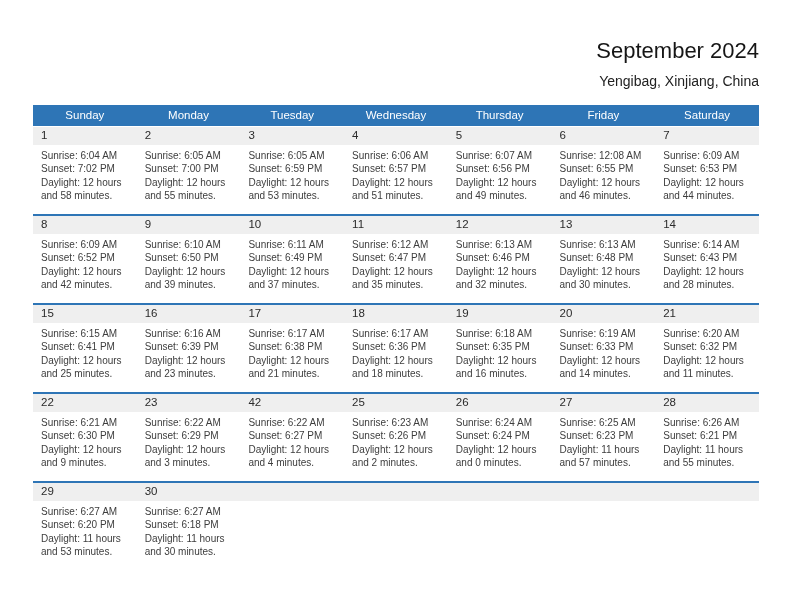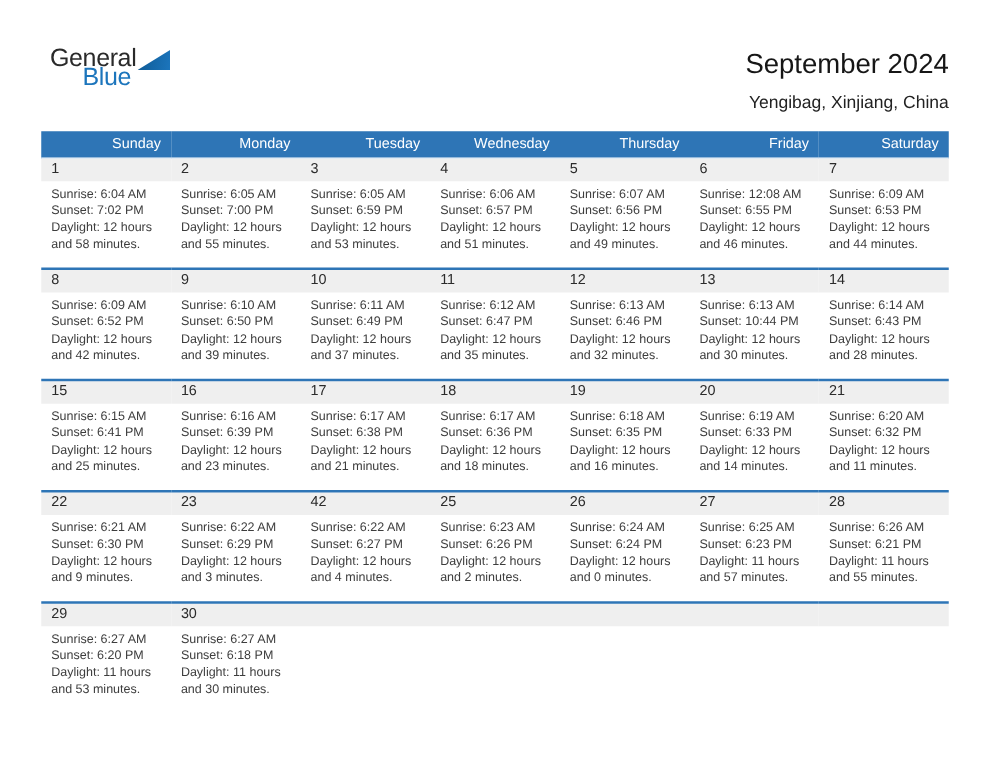--- a/index.html
+++ b/index.html
@@ -37,47 +37,40 @@
   .page-subtitle { margin-top: 7px; font-size: 14px; color: #222; }
 
   
   table.calendar {
     position: absolute; left: 33px; top: 105px; width: 726px;
     border-collapse: collapse; table-layout: fixed;
   }
   thead th {
     background: var(--header-blue);
     color: #ffffff; font-weight: 400; font-size: 11.5px;
-    text-align: right; padding: 4px 8px 5px 8px; height: 12px;
+    text-align: center; padding: 4px 8px 5px 8px; height: 12px;
   }
   tbody tr { border-top: 2px solid var(--separator-blue); }
   tbody tr:first-child { border-top: 1px solid #ffffff; }
   tbody td { vertical-align: top; padding: 0; height: 87px; }
   .day-num {
     background: var(--band-gray);
     font-size: 11.5px; color: #2b2b2b;
     padding: 2px 8px 3px 8px; height: 13px; line-height: 13px;
   }
   .day-details {
     padding: 4px 4px 0 8px; font-size: 10px; line-height: 13.4px; color: #3d3d3d;
   }
   .day-details div { white-space: nowrap; }
 </style>
 </head>
 <body style="--header-blue: #2E75B6; --separator-blue: #2E75B6; --band-gray: #EFEFEF; --logo-blue: #1C75BC; --logo-blue-dark: #0E5A94;">
 
 <div class="page">
 
-  <div class="logo">
-    <div class="logo-top">
-      <span class="logo-general">General</span>
-      <span class="logo-triangle"></span>
-    </div>
-    <div class="logo-blue">Blue</div>
-  </div>
 
   <div class="titles">
     <h1 class="page-title">September 2024</h1>
     <div class="page-subtitle">Yengibag, Xinjiang, China</div>
   </div>
 
   <table class="calendar">
     <thead>
       <tr>
         <th>Sunday</th>
@@ -198,21 +191,21 @@
               <div>Sunrise: 6:13 AM</div>
               <div>Sunset: 6:46 PM</div>
               <div>Daylight: 12 hours</div>
               <div>and 32 minutes.</div>
             </div>
           </td>
           <td>
             <div class="day-num">13</div>
             <div class="day-details">
               <div>Sunrise: 6:13 AM</div>
-              <div>Sunset: 10:44 PM</div>
+              <div>Sunset: 6:48 PM</div>
               <div>Daylight: 12 hours</div>
               <div>and 30 minutes.</div>
             </div>
           </td>
           <td>
             <div class="day-num">14</div>
             <div class="day-details">
               <div>Sunrise: 6:14 AM</div>
               <div>Sunset: 6:43 PM</div>
               <div>Daylight: 12 hours</div>

